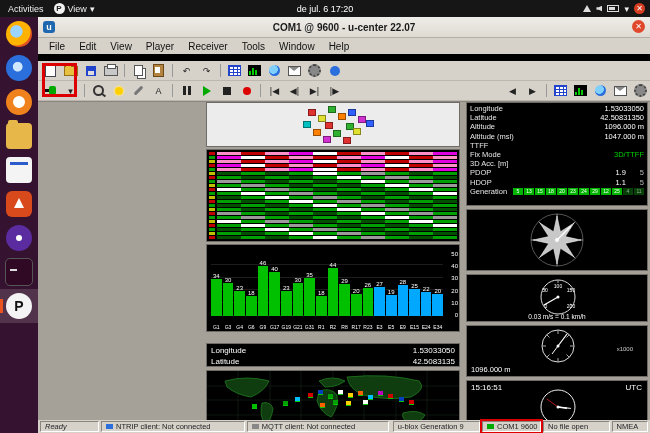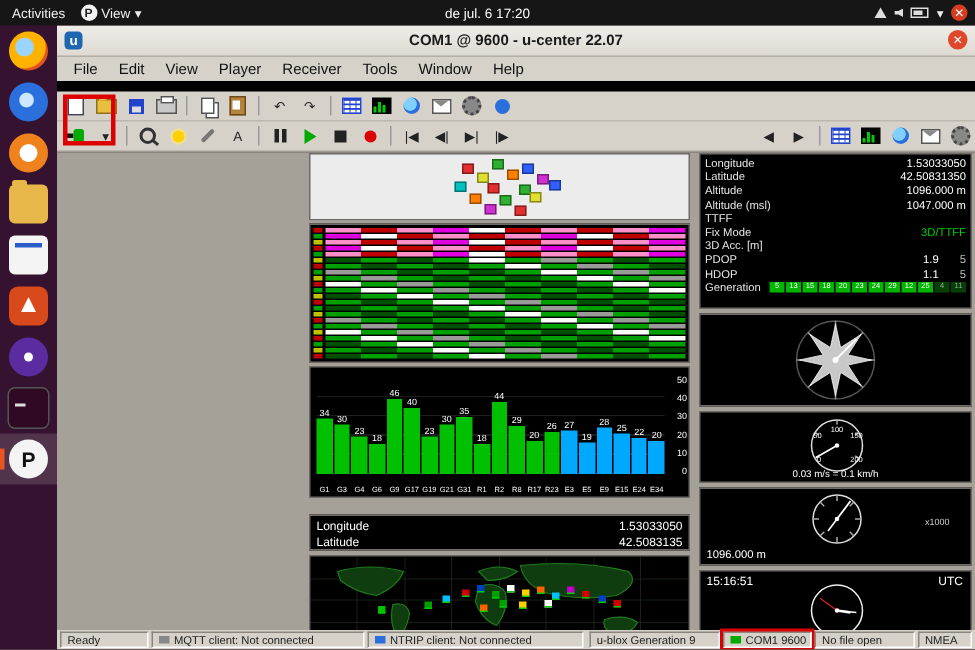--- a/index.html
+++ b/index.html
@@ -154,21 +154,21 @@
   .p-clock{left:428px;top:278px;width:182px;height:52px;}
   .ck-time{position:absolute;left:4px;top:2px;font-size:8px;}
   .ck-zone{position:absolute;right:5px;top:2px;font-size:8px;}
   .ck-day{position:absolute;left:4px;bottom:2px;font-size:7px;}
   .ck-date{position:absolute;right:5px;bottom:2px;font-size:7px;}
 
   
   .statusbar{height:13px;background:#d6d2ca;display:flex;align-items:stretch;gap:2px;padding:1px 2px;box-sizing:border-box;}
   .seg{border:1px solid;border-color:#8a867f #fff #fff #8a867f;font-size:7.5px;color:#222;
        display:flex;align-items:center;gap:3px;padding:0 4px;white-space:nowrap;overflow:hidden;box-sizing:border-box;}
-  .seg-ready{width:62px;}
+  .seg-ready{width:62px;font-style:italic;}
   .seg-ntrip{width:152px;}
   .seg-mqtt{width:150px;}
   .seg-spacer{flex:1;border:none;}
   .seg-gen{width:92px;}
   .seg-port{width:62px;position:relative;}
   .seg-file{width:70px;}
   .seg-nmea{width:38px;}
   .st-plug{width:7px;height:5px;background:#2a6fdb;flex:none;}
   .st-plug2{width:7px;height:5px;background:#888;flex:none;}
   .st-com{width:7px;height:5px;background:#0a0;flex:none;}
@@ -780,28 +780,28 @@
           <circle cx="20" cy="20" r="1.5" fill="#fff"></circle>
         </svg>
       </div>
 
     </div>
 
     <div class="statusbar">
       <div class="seg seg-ready">
           <span>Ready</span>
         </div>
+      <div class="seg seg-ntrip">
+          <span class="st-plug"></span>
+          <span>NTRIP client: Not connected</span>
+        </div>
       <div class="seg seg-mqtt">
           <span class="st-plug2"></span>
           <span>MQTT client: Not connected</span>
         </div>
-      <div class="seg seg-ntrip">
-          <span class="st-plug"></span>
-          <span>NTRIP client: Not connected</span>
-        </div>
       <div class="seg-spacer"></div>
       <div class="seg seg-gen">
           <span>u-blox Generation 9</span>
         </div>
       <div class="seg seg-port hl-red">
           <span class="st-com"></span>
           <span>COM1 9600</span>
         </div>
       <div class="seg seg-file">
           <span>No file open</span>

